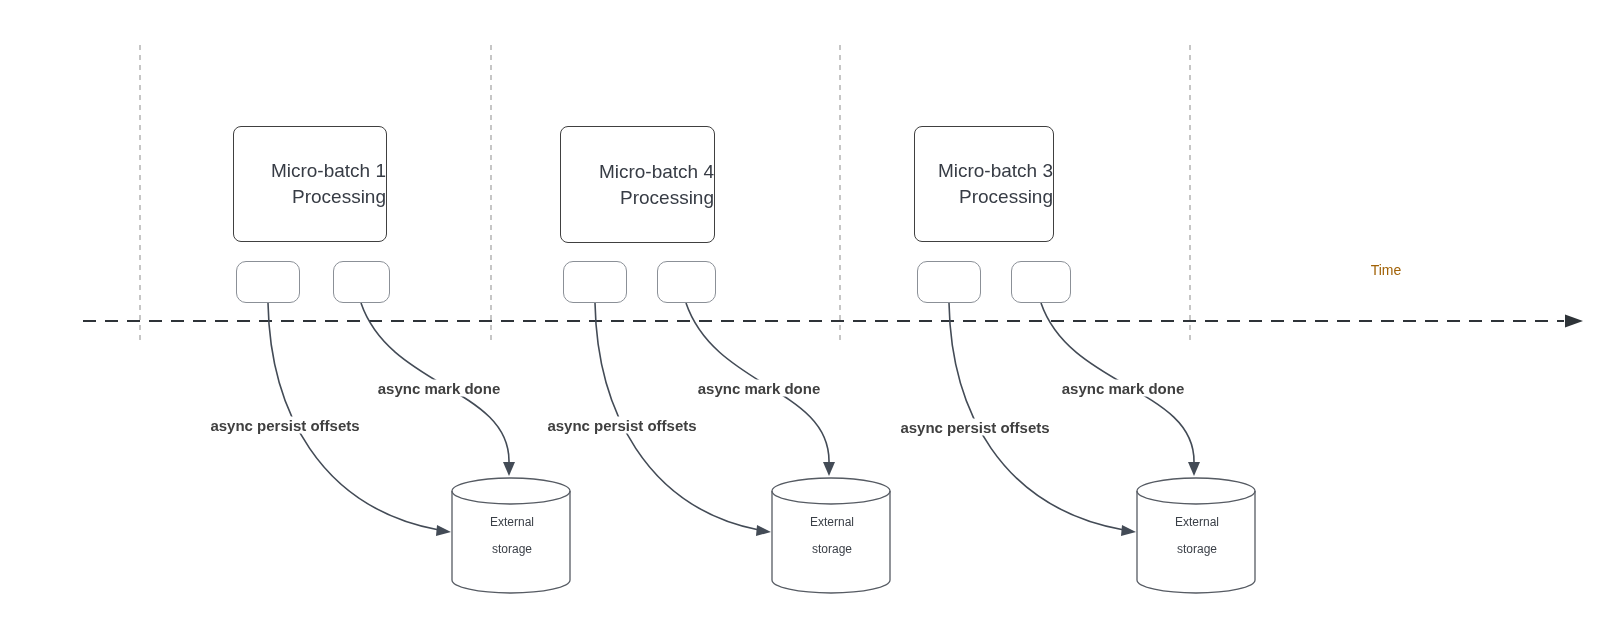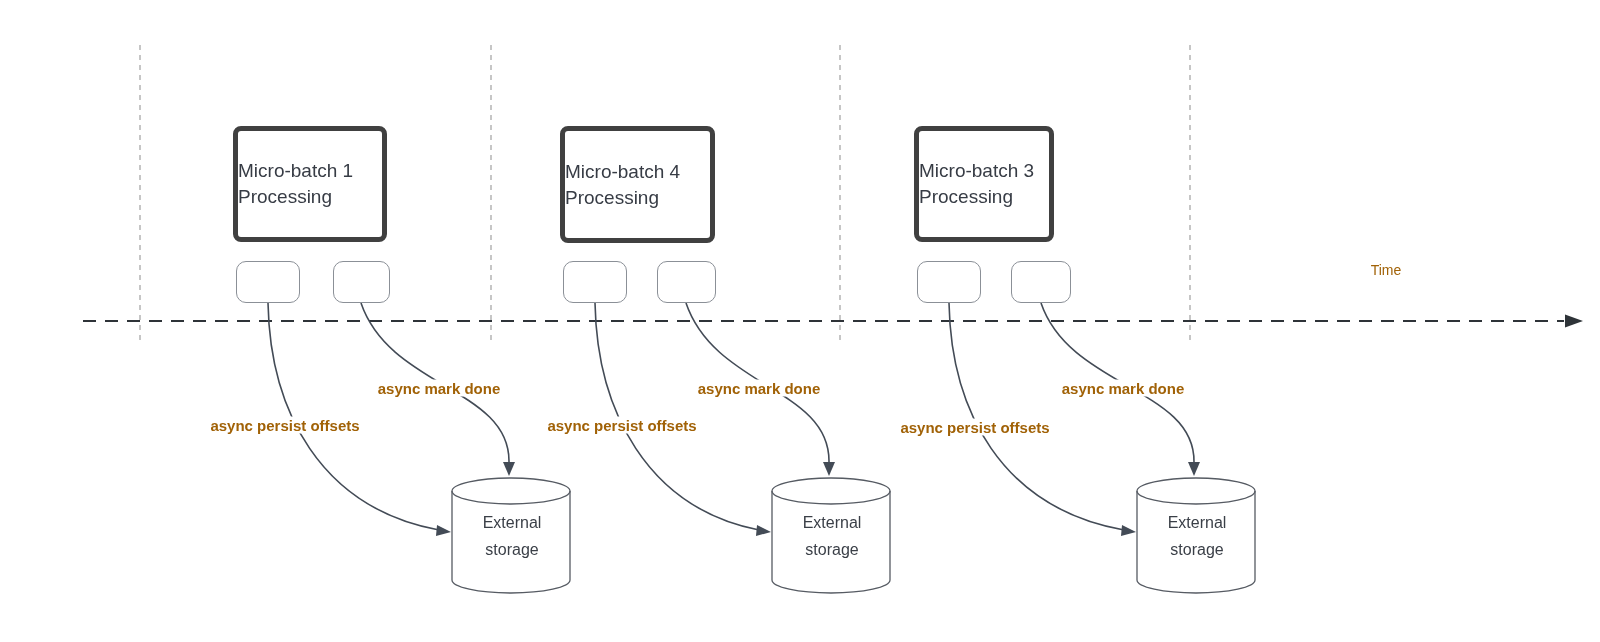--- a/index.html
+++ b/index.html
@@ -2,35 +2,35 @@
 <html><head>
 <meta charset="utf-8">
 <style>
   html,body{margin:0;padding:0;background:#fff;}
   #canvas{
     position:relative;width:1600px;height:642px;background:#ffffff;
     font-family:"Liberation Sans", sans-serif;overflow:hidden;
   }
   #gfx{position:absolute;left:0;top:0;width:1600px;height:642px;}
   .box{
-    position:absolute;box-sizing:border-box;border:5px solid #404040;border-radius:8px;
-    background:#ffffff;display:flex;flex-direction:column;align-items:flex-start;justify-content:center;
+    position:absolute;box-sizing:border-box;border:1px solid #404040;border-radius:8px;
+    background:#ffffff;display:flex;flex-direction:column;align-items:flex-end;justify-content:center;
     font-size:19px;line-height:26px;color:#373c45;text-align:center;
   }
   .task{
     position:absolute;box-sizing:border-box;border:1px solid #8b9097;border-radius:10px;
     background:#ffffff;height:42px;
   }
   .blabel{
     position:absolute;transform:translate(-50%,-50%);background:#ffffff;
-    font-weight:bold;font-size:15px;color:#a16207;white-space:nowrap;padding:0 3px;
+    font-weight:bold;font-size:15px;color:#404040;white-space:nowrap;padding:0 3px;
   }
   .cyl-label{
     position:absolute;width:120px;height:115px;display:flex;flex-direction:column;
-    justify-content:center;align-items:center;font-size:16px;line-height:27px;
+    justify-content:center;align-items:center;font-size:12px;line-height:27px;
     color:#3a3f47;text-align:center;pointer-events:none;
   }
   .time-label{
     position:absolute;transform:translate(-50%,-50%);font-size:14px;color:#a16207;white-space:nowrap;
   }
 </style>
 </head>
 <body>
 
 <div id="canvas">

